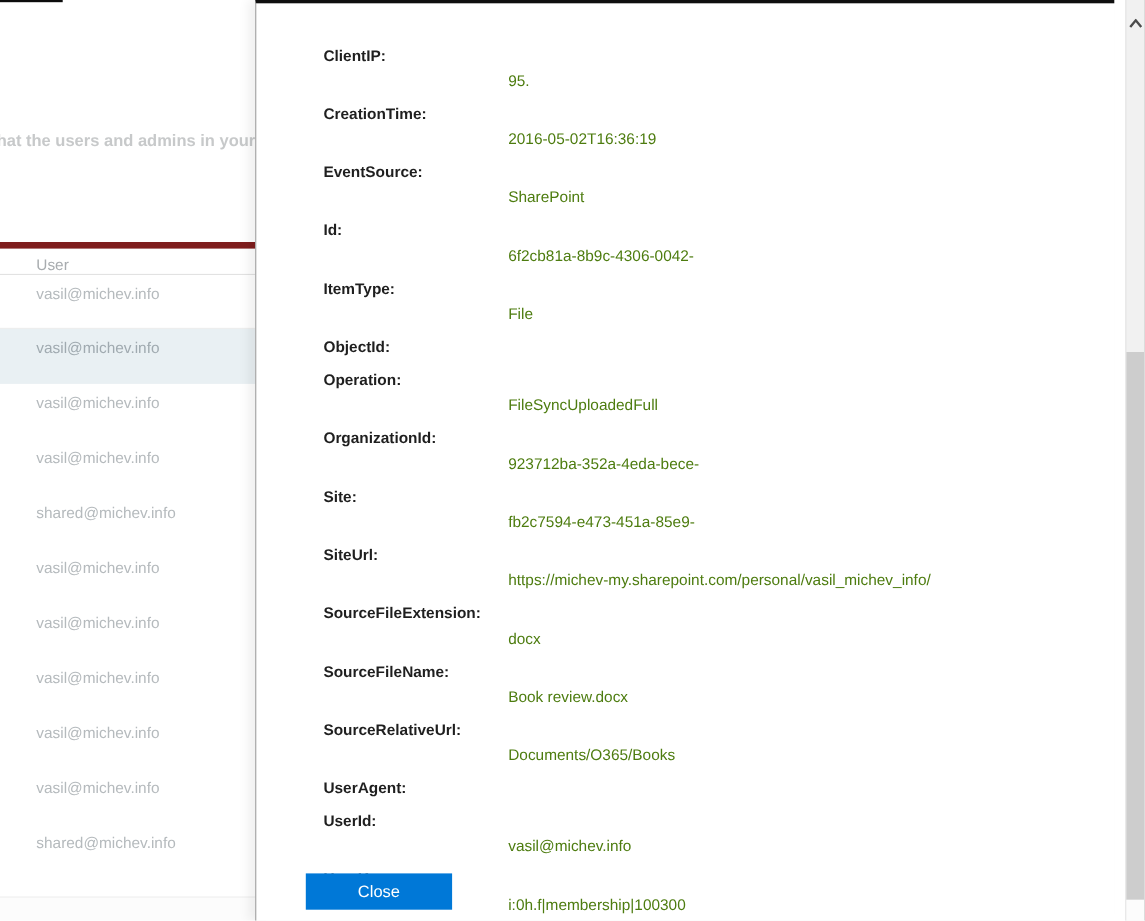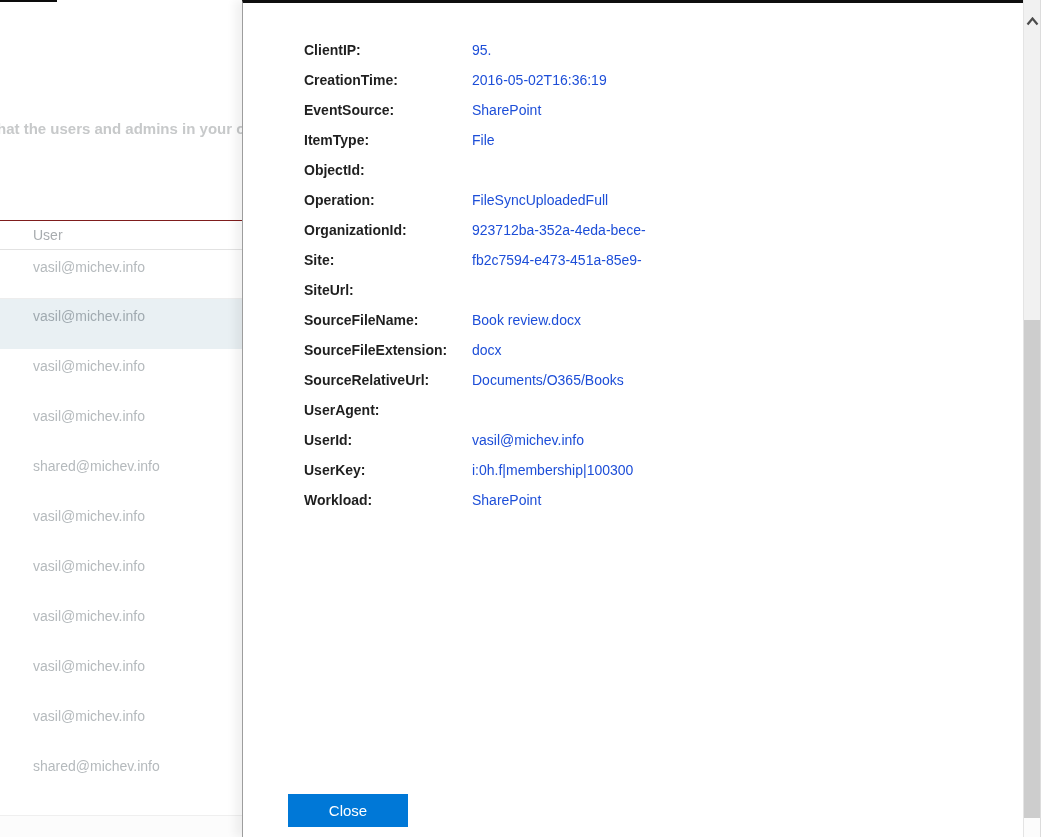--- a/index.html
+++ b/index.html
@@ -10,49 +10,49 @@
 
   
   .bg-page { position:absolute; left:0; top:0; width:242px; height:837px; background:#ffffff; }
   .top-sliver { position:absolute; left:0; top:0; width:57px; height:2px; background:#0c0c0c; }
   .bg-desc {
     position:absolute; left:-3px; top:120px; width:246px; height:19px;
     font-size:15px; font-weight:600; color:#c7c9ca; white-space:nowrap; overflow:hidden;
   }
   .user-table { position:absolute; left:0; top:220px; width:242px; }
   .user-table-header {
-    height:30px; border-top:1px solid #7f1d1d; border-bottom:1px solid #e2e2e2;
+    height:30px; border-top:6px solid #7f1d1d; border-bottom:1px solid #e2e2e2;
     padding:6px 0 0 33px; font-size:14px; color:#a8acaf;
   }
   .user-row {
     height:50px; padding:9px 0 0 33px; font-size:14px; color:#b5babd;
     white-space:nowrap; overflow:hidden;
   }
   .user-row.first { border-bottom:1px solid #ededed; height:49px; }
   .user-row.selected { background:#e9f0f3; color:#a0aab0; }
   .bg-footer-strip {
     position:absolute; left:0; top:815px; width:242px; height:22px;
     border-top:1px solid #efefef; background:#fcfcfc;
   }
 
   
   .detail-panel {
-    position:absolute; left:242px; top:0; width:781px; height:837px;
+    position:absolute; left:232px; top:0; width:781px; height:837px;
     background:#ffffff; border-top:3px solid #0f0f0f; border-left:1px solid #9d9d9d;
     box-shadow:-7px 0 9px rgba(0,0,0,0.06);
   }
   .props { padding:37px 28px 0 61px; }
   .prop-row { display:flex; align-items:flex-start; margin-bottom:10px; line-height:20px; }
   .prop-label { flex:none; width:168px; font-size:14px; font-weight:700; color:#1f1f1f; }
   .prop-value {
-    font-size:14px; color:#1d4ed8; max-width:486px;
-    white-space:pre-line; overflow-wrap:break-word;
+    font-size:14px; color:#4d7c0f; max-width:486px;
+    white-space:pre-line; overflow-wrap:break-word;margin-top:23px;
   }
   .close-btn {
-    position:absolute; left:45px; bottom:10px; width:120px; height:33px;
+    position:absolute; left:45px; bottom:10px; width:133px; height:33px;
     background:#0078d7; color:#ffffff; border:none; font-size:15px;
     font-family:"Liberation Sans","DejaVu Sans",sans-serif; cursor:pointer;
   }
 
   
   .scrollbar {
     position:absolute; right:0; top:0; width:18px; height:837px;
     background:#f1f1f1; border-left:1px solid #e4e4e4; border-right:1px solid #dcdcdc;
   }
   .scroll-up {
@@ -101,48 +101,53 @@
       </div>
       <div class="prop-row">
         <div class="prop-label">CreationTime:</div>
         <div class="prop-value">2016-05-02T16:36:19</div>
       </div>
       <div class="prop-row">
         <div class="prop-label">EventSource:</div>
         <div class="prop-value">SharePoint</div>
       </div>
       <div class="prop-row">
+        <div class="prop-label">Id:</div>
+        <div class="prop-value">6f2cb81a-8b9c-4306-0042-</div>
+      </div>
+      <div class="prop-row">
         <div class="prop-label">ItemType:</div>
         <div class="prop-value">File</div>
       </div>
       <div class="prop-row">
         <div class="prop-label">ObjectId:</div>
       </div>
       <div class="prop-row">
         <div class="prop-label">Operation:</div>
         <div class="prop-value">FileSyncUploadedFull</div>
       </div>
       <div class="prop-row">
         <div class="prop-label">OrganizationId:</div>
         <div class="prop-value">923712ba-352a-4eda-bece-</div>
       </div>
       <div class="prop-row">
         <div class="prop-label">Site:</div>
         <div class="prop-value">fb2c7594-e473-451a-85e9-</div>
       </div>
       <div class="prop-row">
         <div class="prop-label">SiteUrl:</div>
+        <div class="prop-value">https://michev-my.sharepoint.com/personal/vasil_michev_info/</div>
+      </div>
+      <div class="prop-row">
+        <div class="prop-label">SourceFileExtension:</div>
+        <div class="prop-value">docx</div>
       </div>
       <div class="prop-row">
         <div class="prop-label">SourceFileName:</div>
         <div class="prop-value">Book review.docx</div>
-      </div>
-      <div class="prop-row">
-        <div class="prop-label">SourceFileExtension:</div>
-        <div class="prop-value">docx</div>
       </div>
       <div class="prop-row">
         <div class="prop-label">SourceRelativeUrl:</div>
         <div class="prop-value">Documents/O365/Books</div>
       </div>
       <div class="prop-row">
         <div class="prop-label">UserAgent:</div>
       </div>
       <div class="prop-row">
         <div class="prop-label">UserId:</div>

